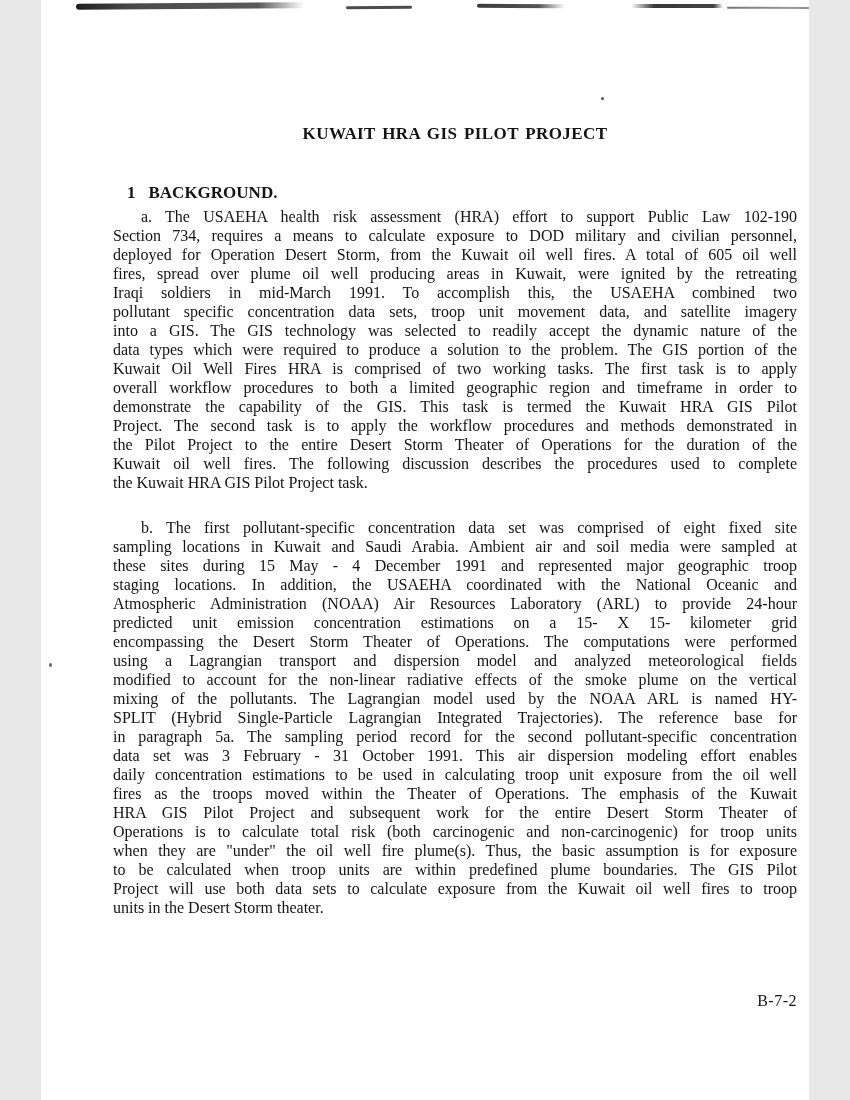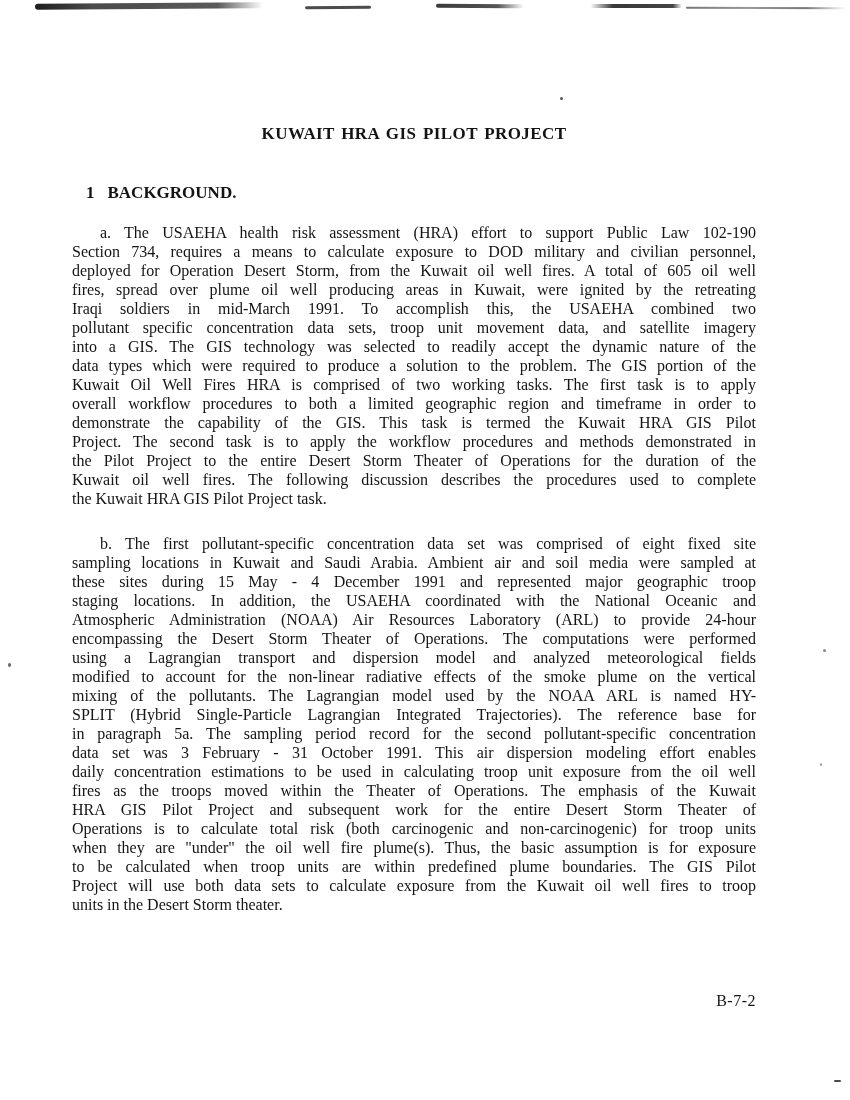--- a/index.html
+++ b/index.html
@@ -1,36 +1,36 @@
 <!DOCTYPE html>
 <html><head>
 <meta charset="utf-8">
 <style>
   html,body { margin:0; padding:0; background:#e8e8e8; }
   .page {
     position:relative;
-    width:850px; height:1100px;
+    width:768px; height:1100px;
     margin:0 auto;
     background:#ffffff;
     font-family:"Liberation Serif","DejaVu Serif",serif;
     color:#141414;
     overflow:hidden;
   }
   .title {
     position:absolute; top:124px; left:72px; width:684px;
     text-align:center; font-weight:bold; font-size:17px;
     letter-spacing:0.4px; word-spacing:2px;
   }
   .heading {
     position:absolute; top:183px; left:86px;
     font-weight:bold; font-size:17px;text-align:right;
   }
   .heading .num { margin-right:13px; }
   .body {
-    position:absolute; top:223px; left:72px; width:684px;
+    position:absolute; top:207px; left:72px; width:684px;
     font-size:16px; line-height:19px;
   }
   .para + .para { margin-top:26px; }
   .line { text-align:justify; text-align-last:justify; }
   .line.last { text-align-last:left; }
   .para .line:first-child { text-indent:28px; }
   .footer {
     position:absolute; top:992px; left:72px; width:684px;
     text-align:right; font-size:16px; letter-spacing:0.5px;
   }
@@ -91,20 +91,21 @@
         <div class="line">the Pilot Project to the entire Desert Storm Theater of Operations for the duration of the</div>
         <div class="line">Kuwait oil well fires.  The following discussion describes the procedures used to complete</div>
         <div class="line last">the Kuwait HRA GIS Pilot Project task.</div>
       </div>
     <div class="para">
         <div class="line">b.  The first pollutant-specific concentration data set was comprised of eight fixed site</div>
         <div class="line">sampling locations in Kuwait and Saudi Arabia.  Ambient air and soil media were sampled at</div>
         <div class="line">these sites during 15 May - 4 December 1991 and represented major geographic troop</div>
         <div class="line">staging locations.  In addition, the USAEHA coordinated with the National Oceanic and</div>
         <div class="line">Atmospheric Administration (NOAA) Air Resources Laboratory (ARL) to provide 24-hour</div>
+        <div class="line">predicted unit emission concentration estimations on a 15- X 15- kilometer grid</div>
         <div class="line">encompassing the Desert Storm Theater of Operations.  The computations were performed</div>
         <div class="line">using a Lagrangian transport and dispersion model and analyzed meteorological fields</div>
         <div class="line">modified to account for the non-linear radiative effects of the smoke plume on the vertical</div>
         <div class="line">mixing of the pollutants.  The Lagrangian model used by the NOAA ARL is named HY-</div>
         <div class="line">SPLIT (Hybrid Single-Particle Lagrangian Integrated Trajectories).  The reference base for</div>
         <div class="line">in paragraph 5a.  The sampling period record for the second pollutant-specific concentration</div>
         <div class="line">data set was 3 February - 31 October 1991.  This air dispersion modeling effort enables</div>
         <div class="line">daily concentration estimations to be used in calculating troop unit exposure from the oil well</div>
         <div class="line">fires as the troops moved within the Theater of Operations.  The emphasis of the Kuwait</div>
         <div class="line">HRA GIS Pilot Project and subsequent work for the entire Desert Storm Theater of</div>

